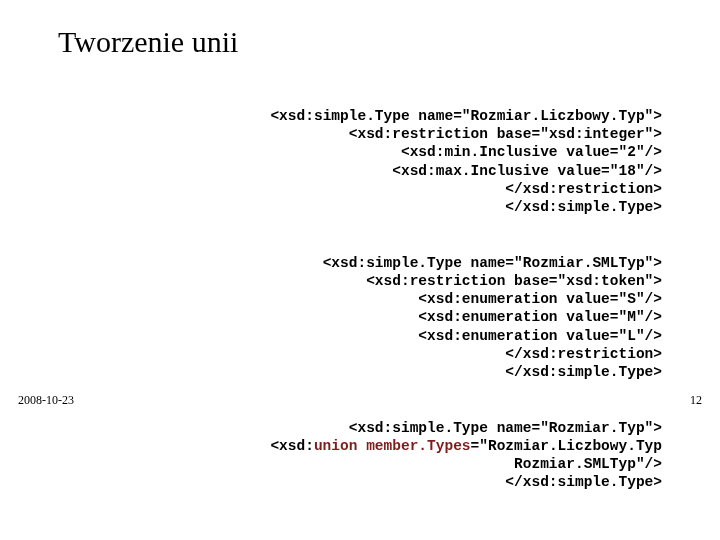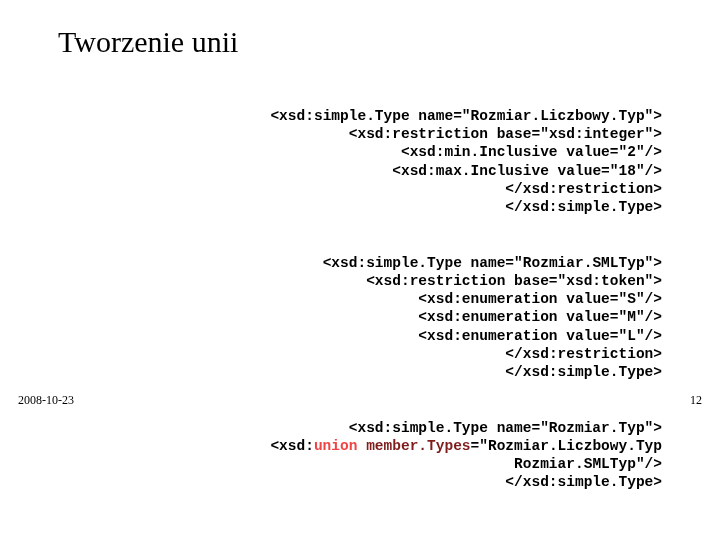--- a/index.html
+++ b/index.html
@@ -46,21 +46,21 @@
     padding: 0 18px;
     font-size: 12px;
     font-family: "Times New Roman", Times, serif;
     display: flex;
     justify-content: space-between;
     align-items: baseline;
   }
   .footer .date { min-width: 80px; }
   .footer .center { flex: 1; text-align: left; padding-left: 10px; }
   .footer .pagenum { min-width: 30px; text-align: right; }
-  .u { color: #ef4444; }
+  .u { color: #7f1d1d; }
   .highlight { color: #7f1d1d; }
 </style>
 </head>
 <body>
 
 <div class="slide">
   <h1 class="title">Tworzenie unii</h1>
 
   <div class="code block">
 <span>&lt;xsd:simple.Type name="Rozmiar.Liczbowy.Typ"&gt;</span>

